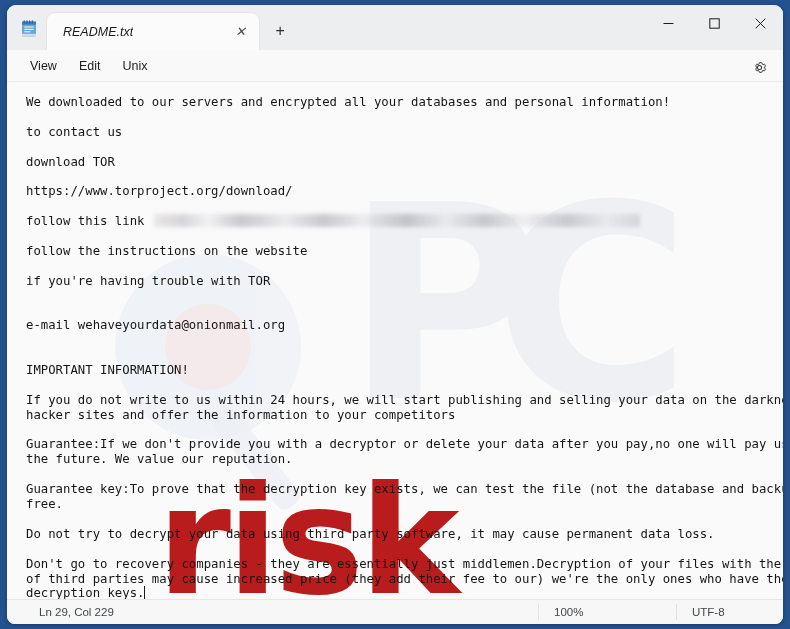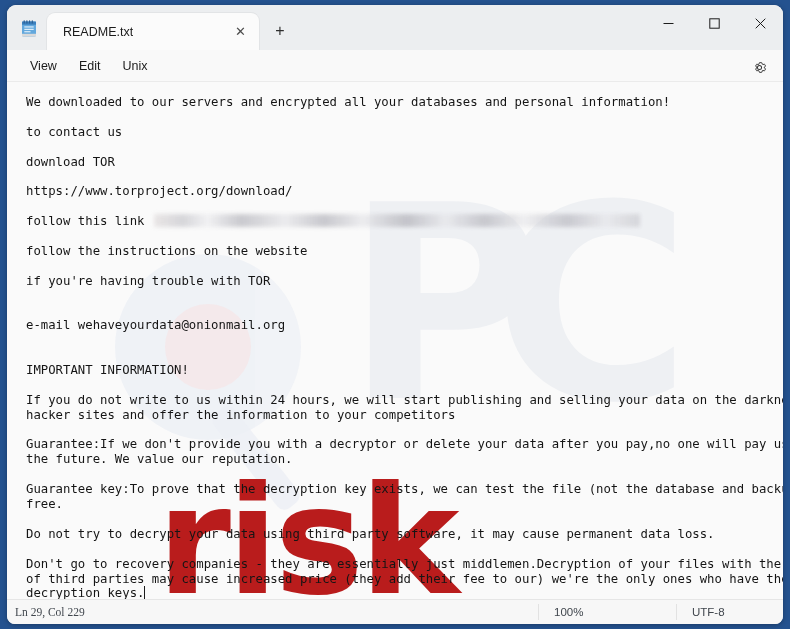--- a/index.html
+++ b/index.html
@@ -32,20 +32,21 @@
   }
 
   
   #titlebar {
     position: relative;
     height: 45px;
     background: #eceef0;
     flex: 0 0 auto;
     display: flex;
     align-items: flex-start;
+    font-style: italic;
   }
 
   #app-icon {
     position: absolute;
     left: 11px; top: 13px;
     width: 22px; height: 22px;
     display: flex; align-items: center; justify-content: center;
   }
 
   #tabstrip {
@@ -254,21 +255,21 @@
   #statusbar {
     flex: 0 0 auto;
     height: 25px;
     background: #f7f7f7;
     border-top: 1px solid #e6e6e6;
     display: flex;
     align-items: center;
     font-size: 11.5px;
     color: #40464d;
   }
-  #sb-pos { padding-left: 8px; flex: 0 0 auto; font-family: Liberation Serif, serif; }
+  #sb-pos { padding-left: 32px; flex: 0 0 auto; }
   .sb-cell {
     border-left: 1px solid #e2e2e2;
     height: 16px;
     display: flex;
     align-items: center;
     padding-left: 15px;
   }
   #sb-spacer { flex: 1 1 auto; }
 
   #sb-group {

